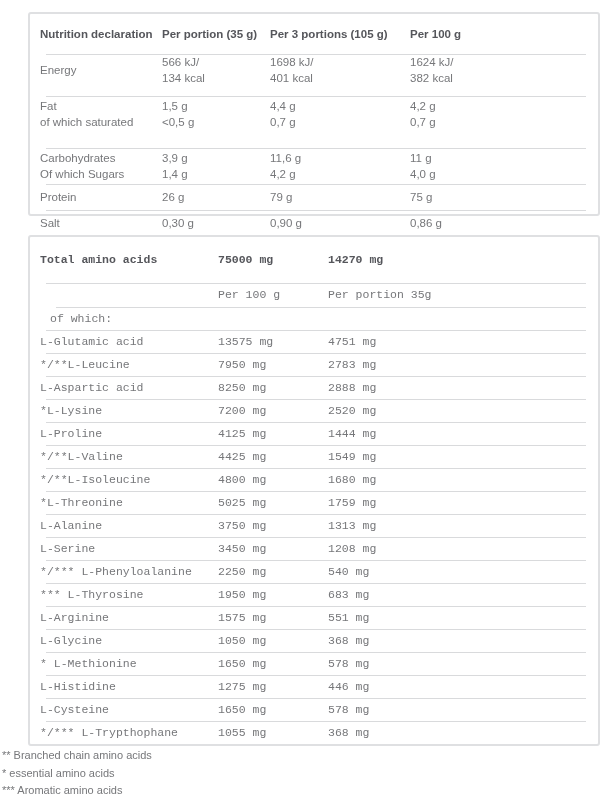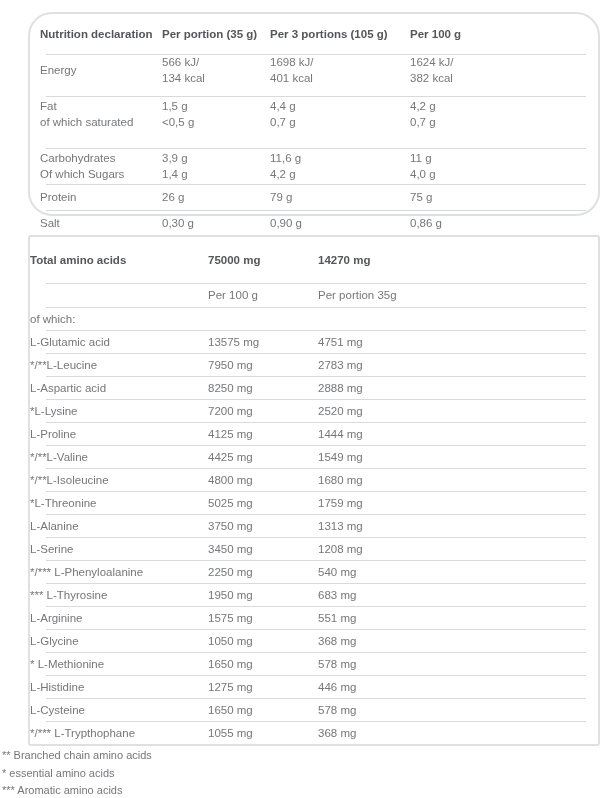--- a/index.html
+++ b/index.html
@@ -12,21 +12,21 @@
     -webkit-font-smoothing:antialiased;
   }
   .panel {
     position:absolute;
     left:28px;
     width:572px;
     background:#fff;
     border:2px solid #dfe0e2;
     border-radius:3px;
   }
-  #nutrition-panel { top:12px; height:204px;border-radius:24px; }
+  #nutrition-panel { top:12px; height:204px; }
   #amino-panel    { top:235px; height:511px; }
 
   .cell { line-height:16px; }
   .bold { font-weight:bold; color:#55565b; }
 
   
   .nrow {
     position:relative;
     display:grid;
     grid-template-columns:122px 108px 140px 1fr;
@@ -35,26 +35,28 @@
   }
   .nrow.head   { height:40px; }
   .nrow.single { height:26px; }
   .nrow.tall   { height:36px;margin-top:16px; }
 
   
   .arow {
     position:relative;
     display:grid;
     grid-template-columns:178px 110px 1fr;
+    padding-left:10px;
     align-items:center;
     height:23px;
+    font-family:Liberation Mono, monospace;
   }
   .arow.head    { height:46px; }
   .arow.sub     { height:24px; }
-  .arow.ofwhich { height:23px; }
+  .arow.ofwhich { height:23px;margin-left:10px; }
 
   
   .sep::before {
     content:"";
     position:absolute;
     left:16px;
     right:12px;
     top:0;
     height:1px;
     background:#d9dadc;

